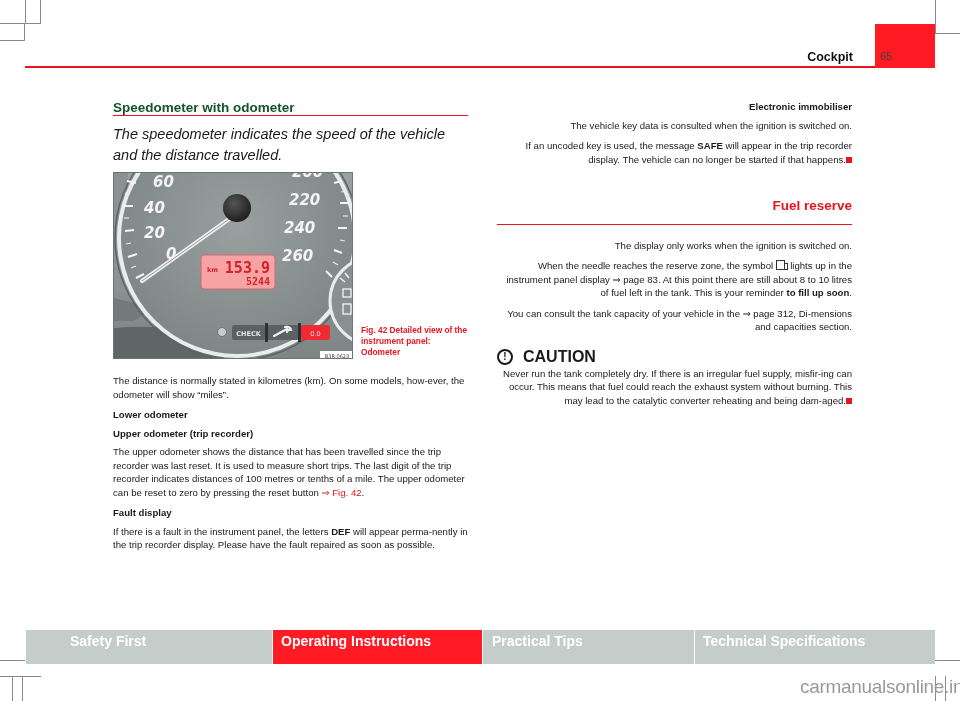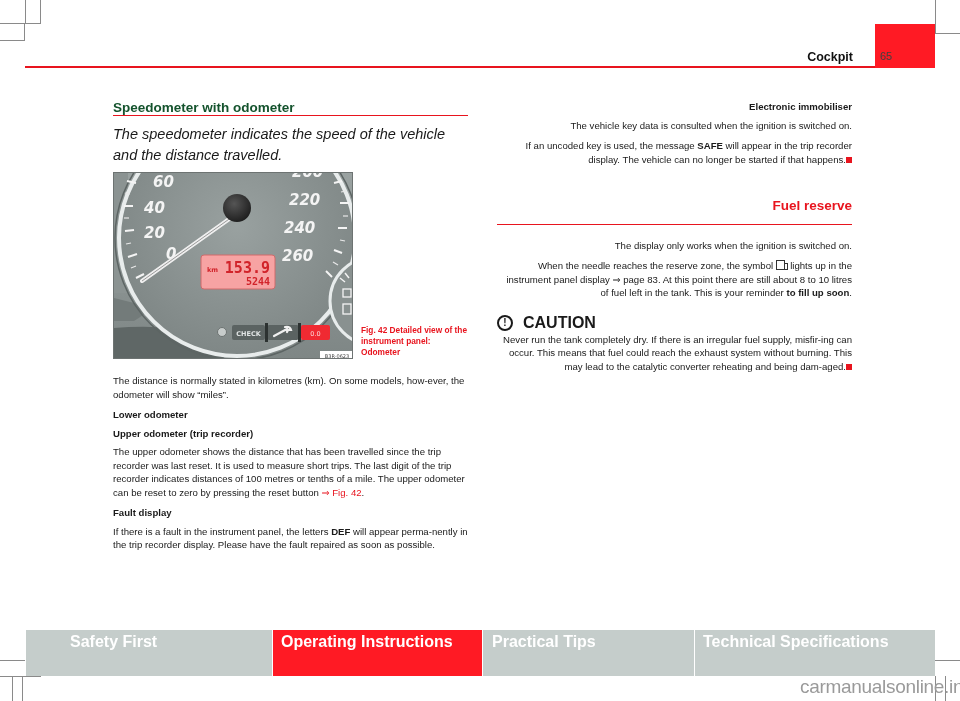--- a/index.html
+++ b/index.html
@@ -31,21 +31,21 @@
   .end-mark { display: inline-block; width: 6px; height: 6px; background: #e8141e; float: right; margin-top: 4px; }
   .sec-title2 { font-size: 13.5px; font-weight: bold; color: #e8141e; padding-bottom: 11px; border-bottom: 1.5px solid #e8141e; font-family: "Liberation Sans", sans-serif; margin-top: 0; }
   .caution-head { display: flex; align-items: center; margin-top: 2px; margin-bottom: 2px; }
   .caution-icon { width: 16px; height: 16px; border: 2px solid #1a1a1a; border-radius: 50%; display: flex; align-items: center; justify-content: center; font-size: 10px; font-weight: bold; margin-right: 10px; line-height: 1; }
   .caution-label { font-size: 16px; font-weight: bold; }
   .fuel-icon { display: inline-block; width: 9px; height: 10px; border: 1px solid #333; vertical-align: -1px; position: relative; }
   .fuel-icon::after { content: ""; position: absolute; right: -4px; top: 2px; width: 3px; height: 5px; border: 1px solid #333; border-left: none; }
 
   
   .nav { position: absolute; left: 26px; top: 630px; width: 909px; height: 46px; display: flex; }
-  .nav-tab { height: 46px; background: #c5cdcb; color: #fff; font-size: 16px; font-weight: bold; padding: 3px 0 15px 0; font-family: "Liberation Sans", sans-serif; border-right: 1px solid #fff; }
+  .nav-tab { height: 34px; background: #c5cdcb; color: #fff; font-size: 14px; font-weight: bold; padding: 3px 0 15px 0; font-family: "Liberation Sans", sans-serif; border-right: 1px solid #fff; }
   .nav-tab.active { background: #ff1a24; }
   .watermark { position: absolute; left: 800px; top: 676px; font-size: 19px; color: #9a9a9a; font-family: "Liberation Sans", sans-serif; letter-spacing: -0.3px; }
 </style>
 </head>
 <body>
 
 <div class="crop" style="left:0;top:0;width:41px;height:24px;border-right-width:1px;border-bottom-width:1px;"></div>
 <div class="crop" style="left:0;top:24px;width:25px;height:17px;border-right-width:1px;border-bottom-width:1px;"></div>
 <div class="crop" style="left:25px;top:0;width:16px;height:24px;border-left-width:1px;"></div>
 <div class="crop" style="left:935px;top:0;width:1px;height:33px;border-left-width:1px;"></div>
@@ -176,20 +176,21 @@
 
 <div class="body-text" style="left:497px;top:100px;width:355px;text-align:right;">
   <div class="sub">Electronic immobiliser</div>
   <p>The vehicle key data is consulted when the ignition is switched on.</p>
   <p><span>If an uncoded key is used, the message</span> <span class="b">SAFE</span> <span>will appear in the trip recorder display. The vehicle can no longer be started if that happens.</span><span class="end-mark"></span></p>
   <div style="height:26px;"></div>
   <div class="sec-title2">Fuel reserve</div>
   <div style="height:14px;"></div>
   <p>The display only works when the ignition is switched on.</p>
   <p><span>When the needle reaches the reserve zone, the symbol</span> <span class="fuel-icon"></span>&nbsp; <span>lights up in the instrument panel display ⇒ page 83. At this point there are still about 8 to 10 litres of fuel left in the tank. This is your reminder</span> <span class="b">to fill up soon</span>.</p>
+  <p>You can consult the tank capacity of your vehicle in the  ⇒ page 312, Di-mensions and capacities section.</p>
   <div style="height:6px;"></div>
   <div class="caution-head">
     <span class="caution-icon">!</span>
     <span class="caution-label">CAUTION</span>
   </div>
   <p><span>Never run the tank completely dry. If there is an irregular fuel supply, misfir-ing can occur. This means that fuel could reach the exhaust system without burning. This may lead to the catalytic converter reheating and being dam-aged.</span><span class="end-mark"></span></p>
 </div>
 
 <div class="nav">
   <div class="nav-tab" style="width:247px;padding-left:44px;">Safety First</div>

